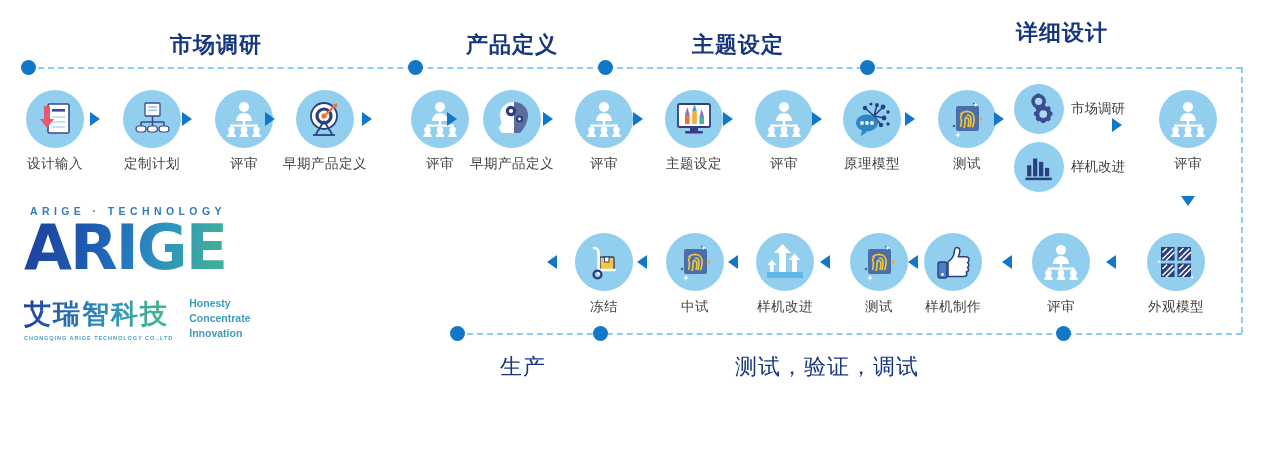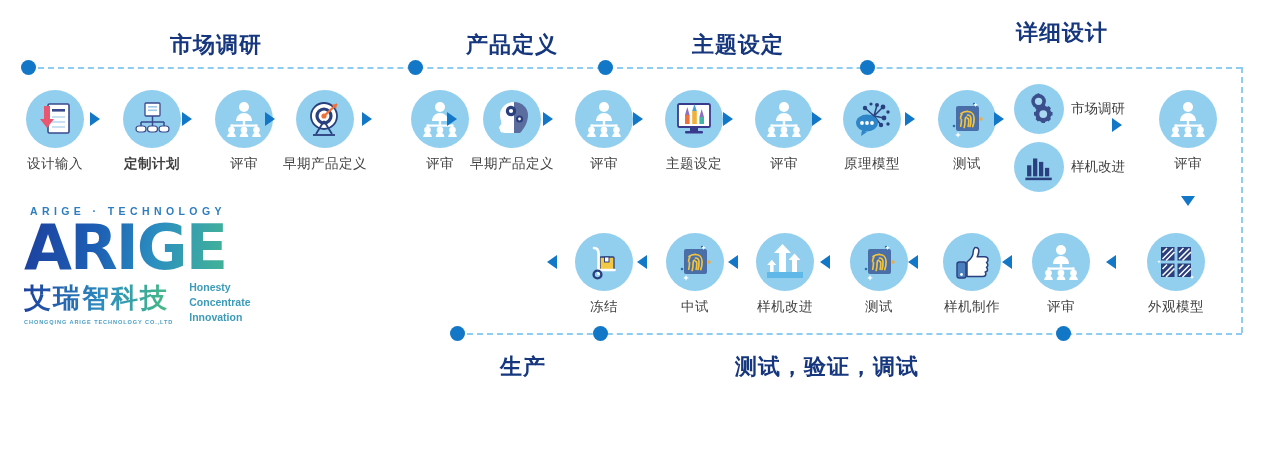--- a/index.html
+++ b/index.html
@@ -96,21 +96,21 @@
   .arrow-down {
     border-left: 7px solid transparent;
     border-right: 7px solid transparent;
     border-top: 10px solid #1277c6;
   }
 
   
   .bottom-caption {
     position: absolute;
     font-size: 22px;
-    font-weight: bold;
+    font-weight: normal;
     color: #16377d;
     white-space: nowrap;
     letter-spacing: 1px;
   }
 
   
   #logo { position: absolute; left: 24px; top: 205px; width: 265px; }
   .logo-tag {
     font-size: 10.5px;
     letter-spacing: 4.4px;
@@ -124,21 +124,21 @@
     letter-spacing: -2px;
     line-height: 0.95;
     margin-top: 2px;
     background: linear-gradient(100deg,#1d3f9e 0%,#1d5fb4 28%,#2c8fc0 50%,#3fae9d 72%,#49bf7e 100%);
     -webkit-background-clip: text;
     background-clip: text;
     color: transparent;
     -webkit-text-fill-color: transparent;
     font-family: "DejaVu Sans", sans-serif;
   }
-  .logo-bottom { display: flex; align-items: flex-start; gap: 16px; margin-top: 2px; }
+  .logo-bottom { display: flex; align-items: flex-start; gap: 16px; margin-top: 18px; }
   .logo-cn {
     font-size: 27px;
     font-weight: bold;
     letter-spacing: 2px;
     background: linear-gradient(95deg,#1d3f9e 0%,#2c8fc0 55%,#49bf7e 100%);
     -webkit-background-clip: text;
     background-clip: text;
     color: transparent;
     -webkit-text-fill-color: transparent;
   }
@@ -186,21 +186,21 @@
         <rect x="13" y="5" width="21" height="29" rx="1.5" fill="#ffffff" stroke="#3a4a8c" stroke-width="1.6"></rect>
         <rect x="17" y="10" width="13" height="2.6" fill="#3a4a8c"></rect>
         <rect x="17" y="17" width="13" height="2" fill="#c9dff2"></rect>
         <rect x="17" y="22" width="13" height="2" fill="#c9dff2"></rect>
         <rect x="17" y="27" width="13" height="2" fill="#c9dff2"></rect>
         <path d="M9 7h6v13h4l-7 9-7-9h4z" fill="#e8566f"></path>
       </svg>
         </div>
         <div class="step-label">设计输入</div>
       </div>
-      <div class="step" style="left: 104px; top: 90px; font-weight: bold;">
+      <div class="step" style="left: 104px; top: 90px;">
         <div class="circle">
           <svg width="40" height="40" viewBox="0 0 40 40">
         <rect x="13" y="4" width="15" height="13" rx="1" fill="#ffffff" stroke="#3a4a8c" stroke-width="1.3"></rect>
         <rect x="16" y="7" width="9" height="1.6" fill="#9fc9e8"></rect>
         <rect x="16" y="10.5" width="9" height="1.6" fill="#9fc9e8"></rect>
         <path d="M20.5 17v6M9 23h23M9 23v4M20.5 23v4M32 23v4" stroke="#3a4a8c" stroke-width="1.5" fill="none"></path>
         <rect x="4" y="27" width="10" height="6" rx="3" fill="#ffffff" stroke="#3a4a8c" stroke-width="1.2"></rect>
         <rect x="15.5" y="27" width="10" height="6" rx="3" fill="#ffffff" stroke="#3a4a8c" stroke-width="1.2"></rect>
         <rect x="27" y="27" width="10" height="6" rx="3" fill="#ffffff" stroke="#3a4a8c" stroke-width="1.2"></rect>
       </svg>
@@ -513,21 +513,21 @@
         <g fill="#2a6fa8">
               <circle cx="7" cy="27" r="1.3"></circle>
               <circle cx="27" cy="5" r="1.2"></circle>
             </g>
         <path d="M11 33l.9 2 2 .9-2 .9-.9 2-.9-2-2-.9 2-.9z" fill="#ffffff"></path>
         <path d="M28.5 3.5l.7 1.6 1.6.7-1.6.7-.7 1.6-.7-1.6-1.6-.7 1.6-.7z" fill="#ffffff"></path>
       </svg>
         </div>
         <div class="step-label">测试</div>
       </div>
-      <div class="step" style="left: 924px; top: 233px;">
+      <div class="step" style="left: 905px; top: 233px;">
         <div class="circle">
           <svg width="40" height="40" viewBox="0 0 40 40">
         <rect x="5" y="20" width="9" height="16" rx="2.2" fill="#4a7fc0" stroke="#2a3f7d" stroke-width="1.4"></rect>
         <circle cx="9.5" cy="32.5" r="1.4" fill="#ffffff"></circle>
         <path d="M15 20c2.6-2 5.6-5.4 6-8.4.4-3.2.3-6.2 2.8-6.2 2 0 3.2 1.6 3 4-.2 2.2-1 4-1.6 5.4h7.4c2 0 3.4 1.3 3.4 3s-1.5 2.8-1.5 2.8 1.3.8 1.3 2.4c0 1.5-1.3 2.4-1.3 2.4s1 .8 1 2.2c0 1.5-1.2 2.4-2.4 2.4 0 0 .7.7.7 1.9 0 1.4-1.2 2.5-3 2.5H15z" fill="#ffffff" stroke="#2a3f7d" stroke-width="1.5" stroke-linejoin="round"></path>
       </svg>
         </div>
         <div class="step-label">样机制作</div>
       </div>
       <div class="step" style="left: 1013px; top: 233px;">

